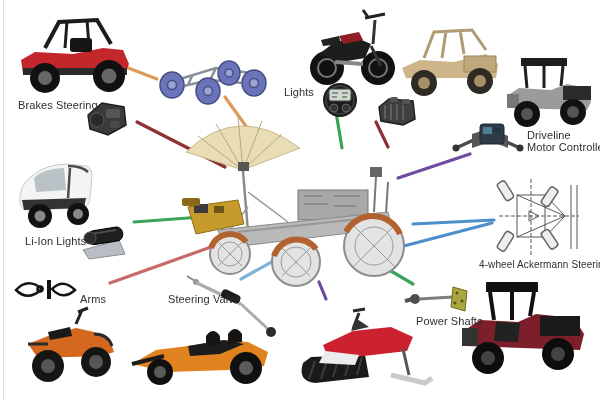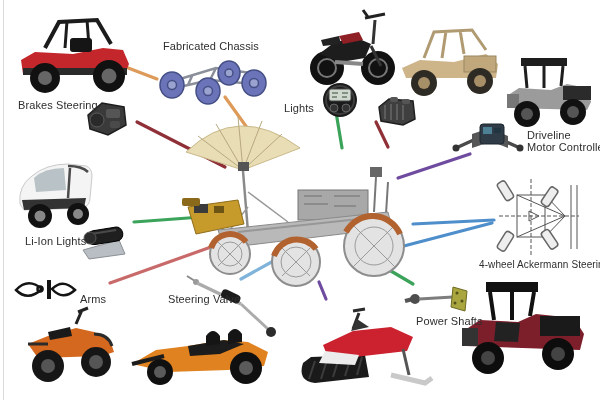--- a/index.html
+++ b/index.html
@@ -321,23 +321,22 @@
         <path d="M40,130 L64,154 M64,130 L40,154 M104,136 L132,164 M132,136 L104,164 M175,113 L217,155 M217,113 L175,155"></path>
       </g>
       <g fill="none" stroke="#b2622f" stroke-width="6">
         <path d="M33,136 A20,20 0 0 1 68,130"></path>
         <path d="M96,144 A24,24 0 0 1 138,137"></path>
         <path d="M168,120 A30,30 0 0 1 222,122"></path>
       </g>
     </svg>
   </div>
 
-  <div class="lbl" style="left:163px;top:40px">Fabricated Chassis</div>
   <div class="lbl" style="left:18px;top:99px">Brakes Steering</div>
-  <div class="lbl" style="left:284px;top:102px">Lights</div>
+  <div class="lbl" style="left:284px;top:86px">Lights</div>
   <div class="lbl" style="left:527px;top:129px">
     <div>Driveline</div>
     <div>Motor Controller</div>
   </div>
   <div class="lbl small" style="left:479px;top:259px">4-wheel Ackermann Steering</div>
   <div class="lbl" style="left:25px;top:235px">Li-Ion Lights</div>
   <div class="lbl" style="left:80px;top:293px">Arms</div>
   <div class="lbl" style="left:168px;top:293px">Steering Valve</div>
   <div class="lbl" style="left:416px;top:315px">Power Shafts</div>
 

